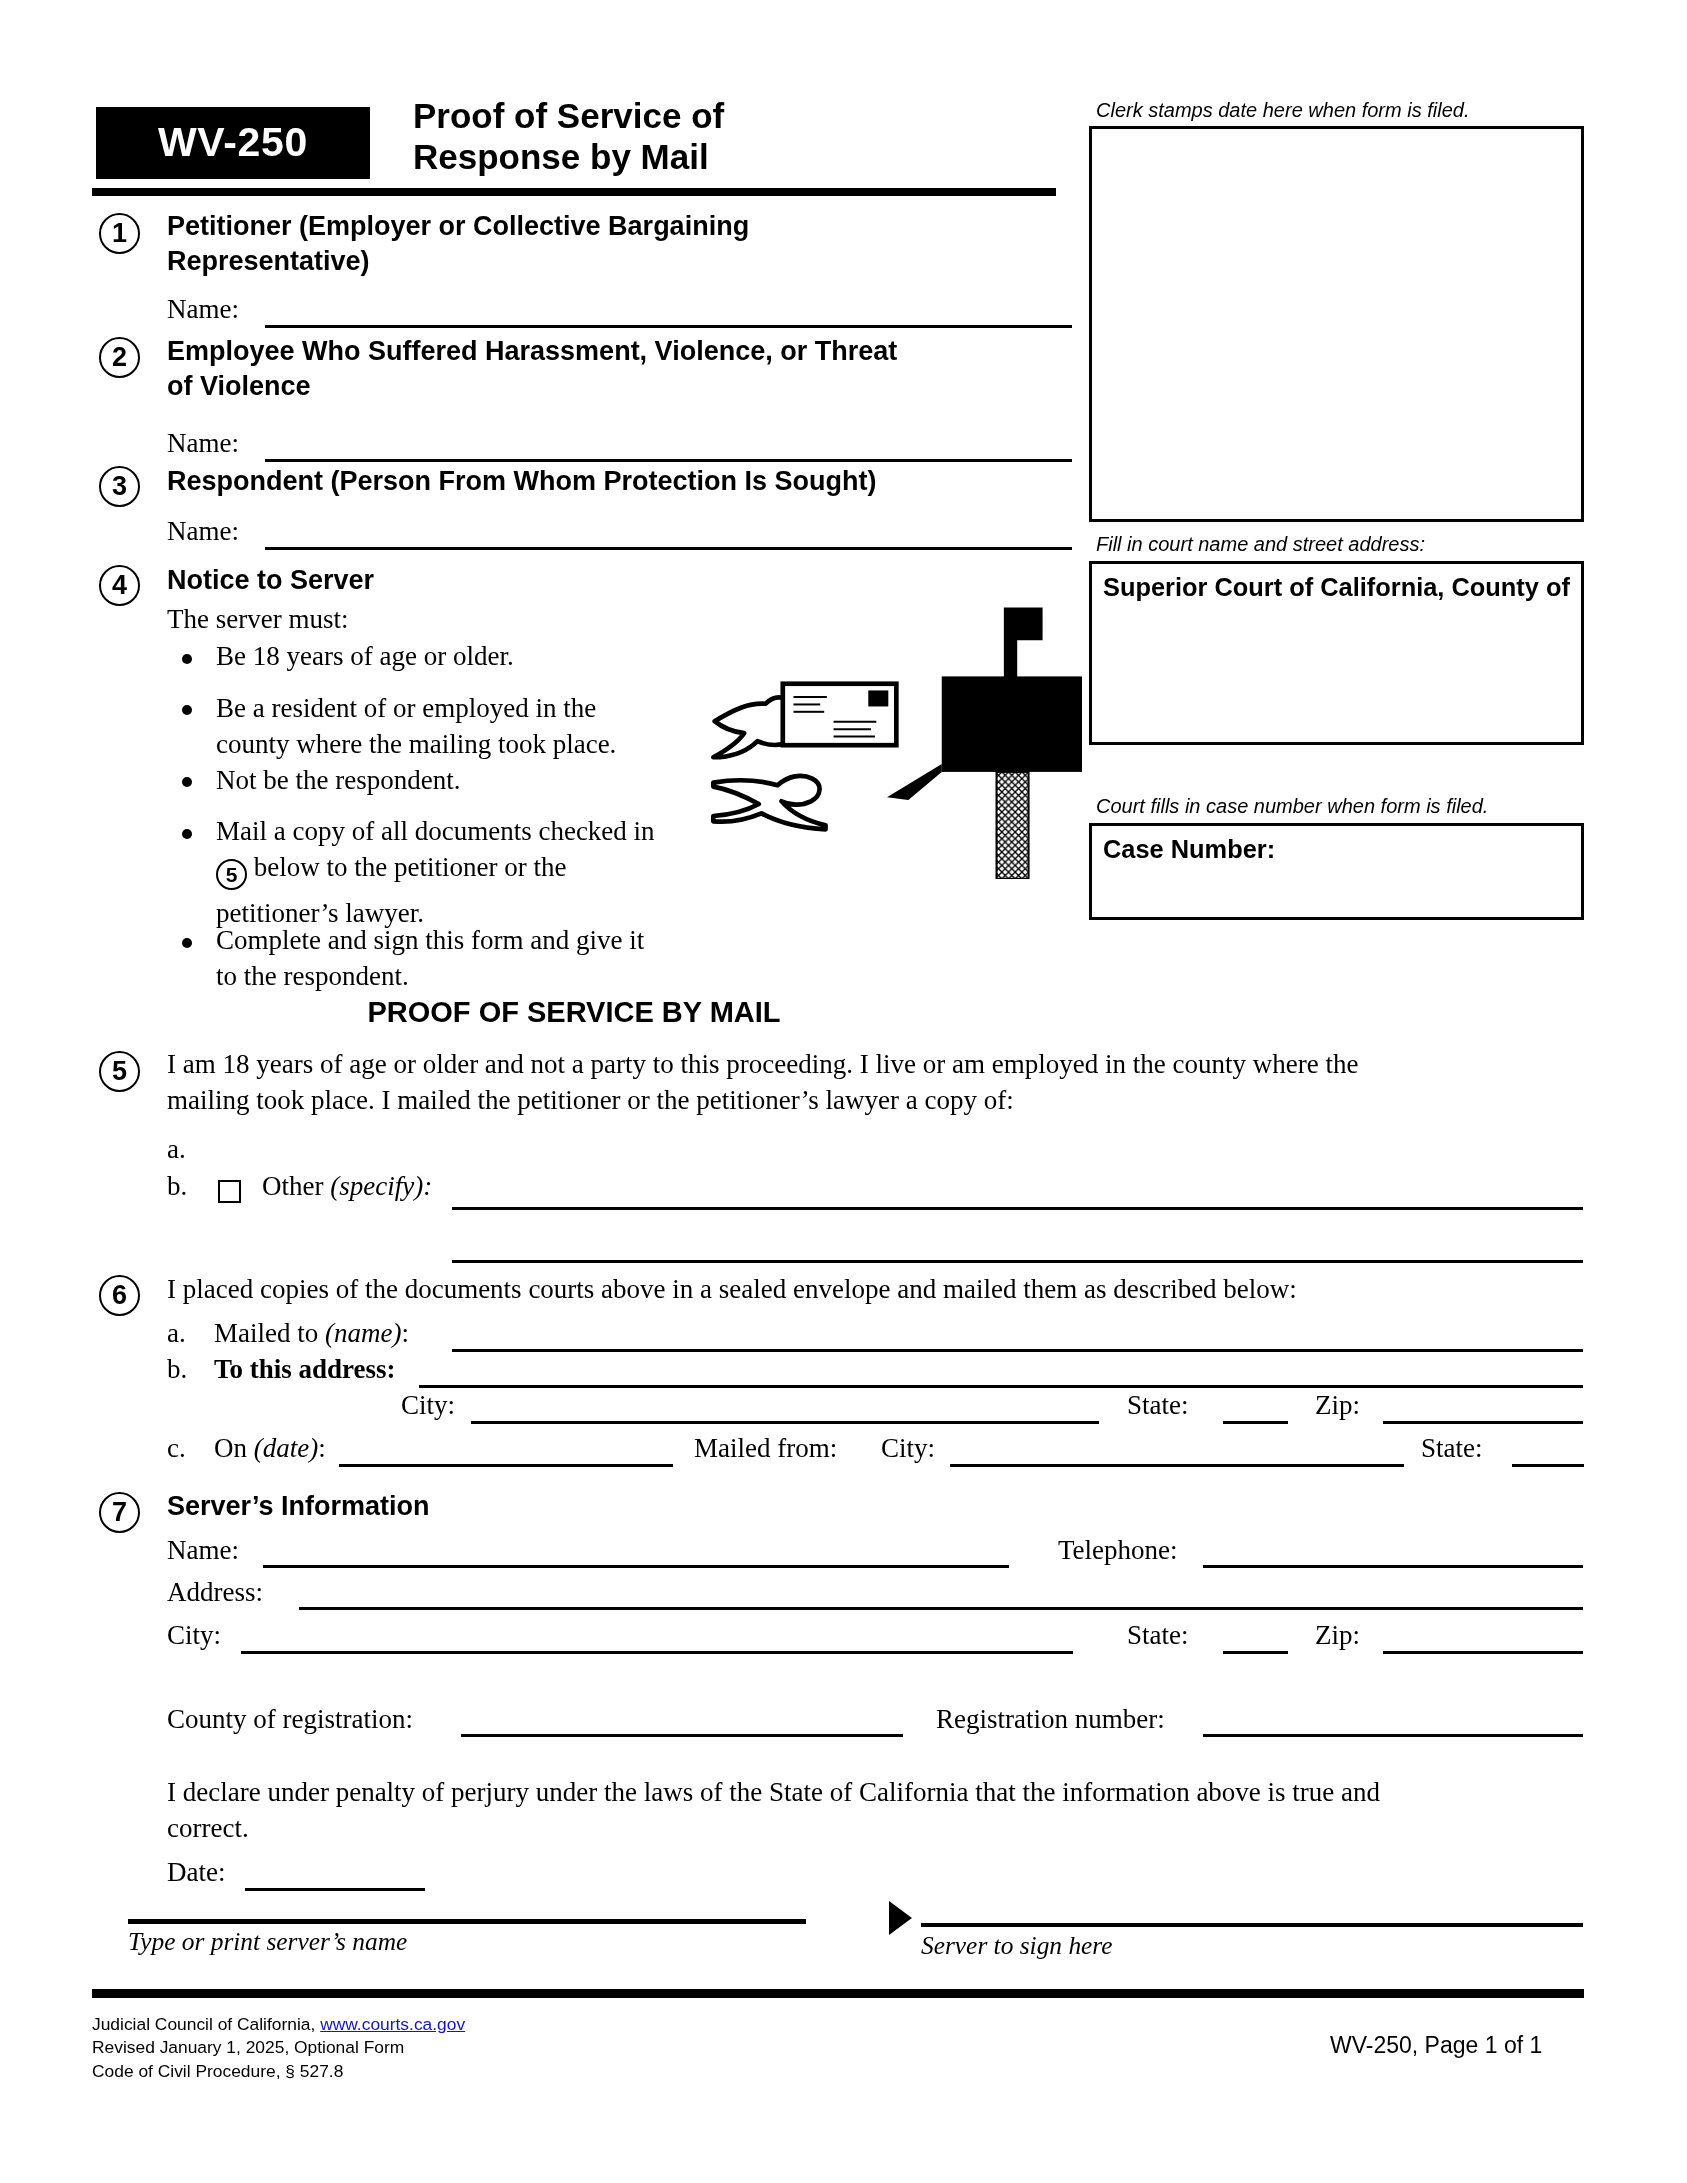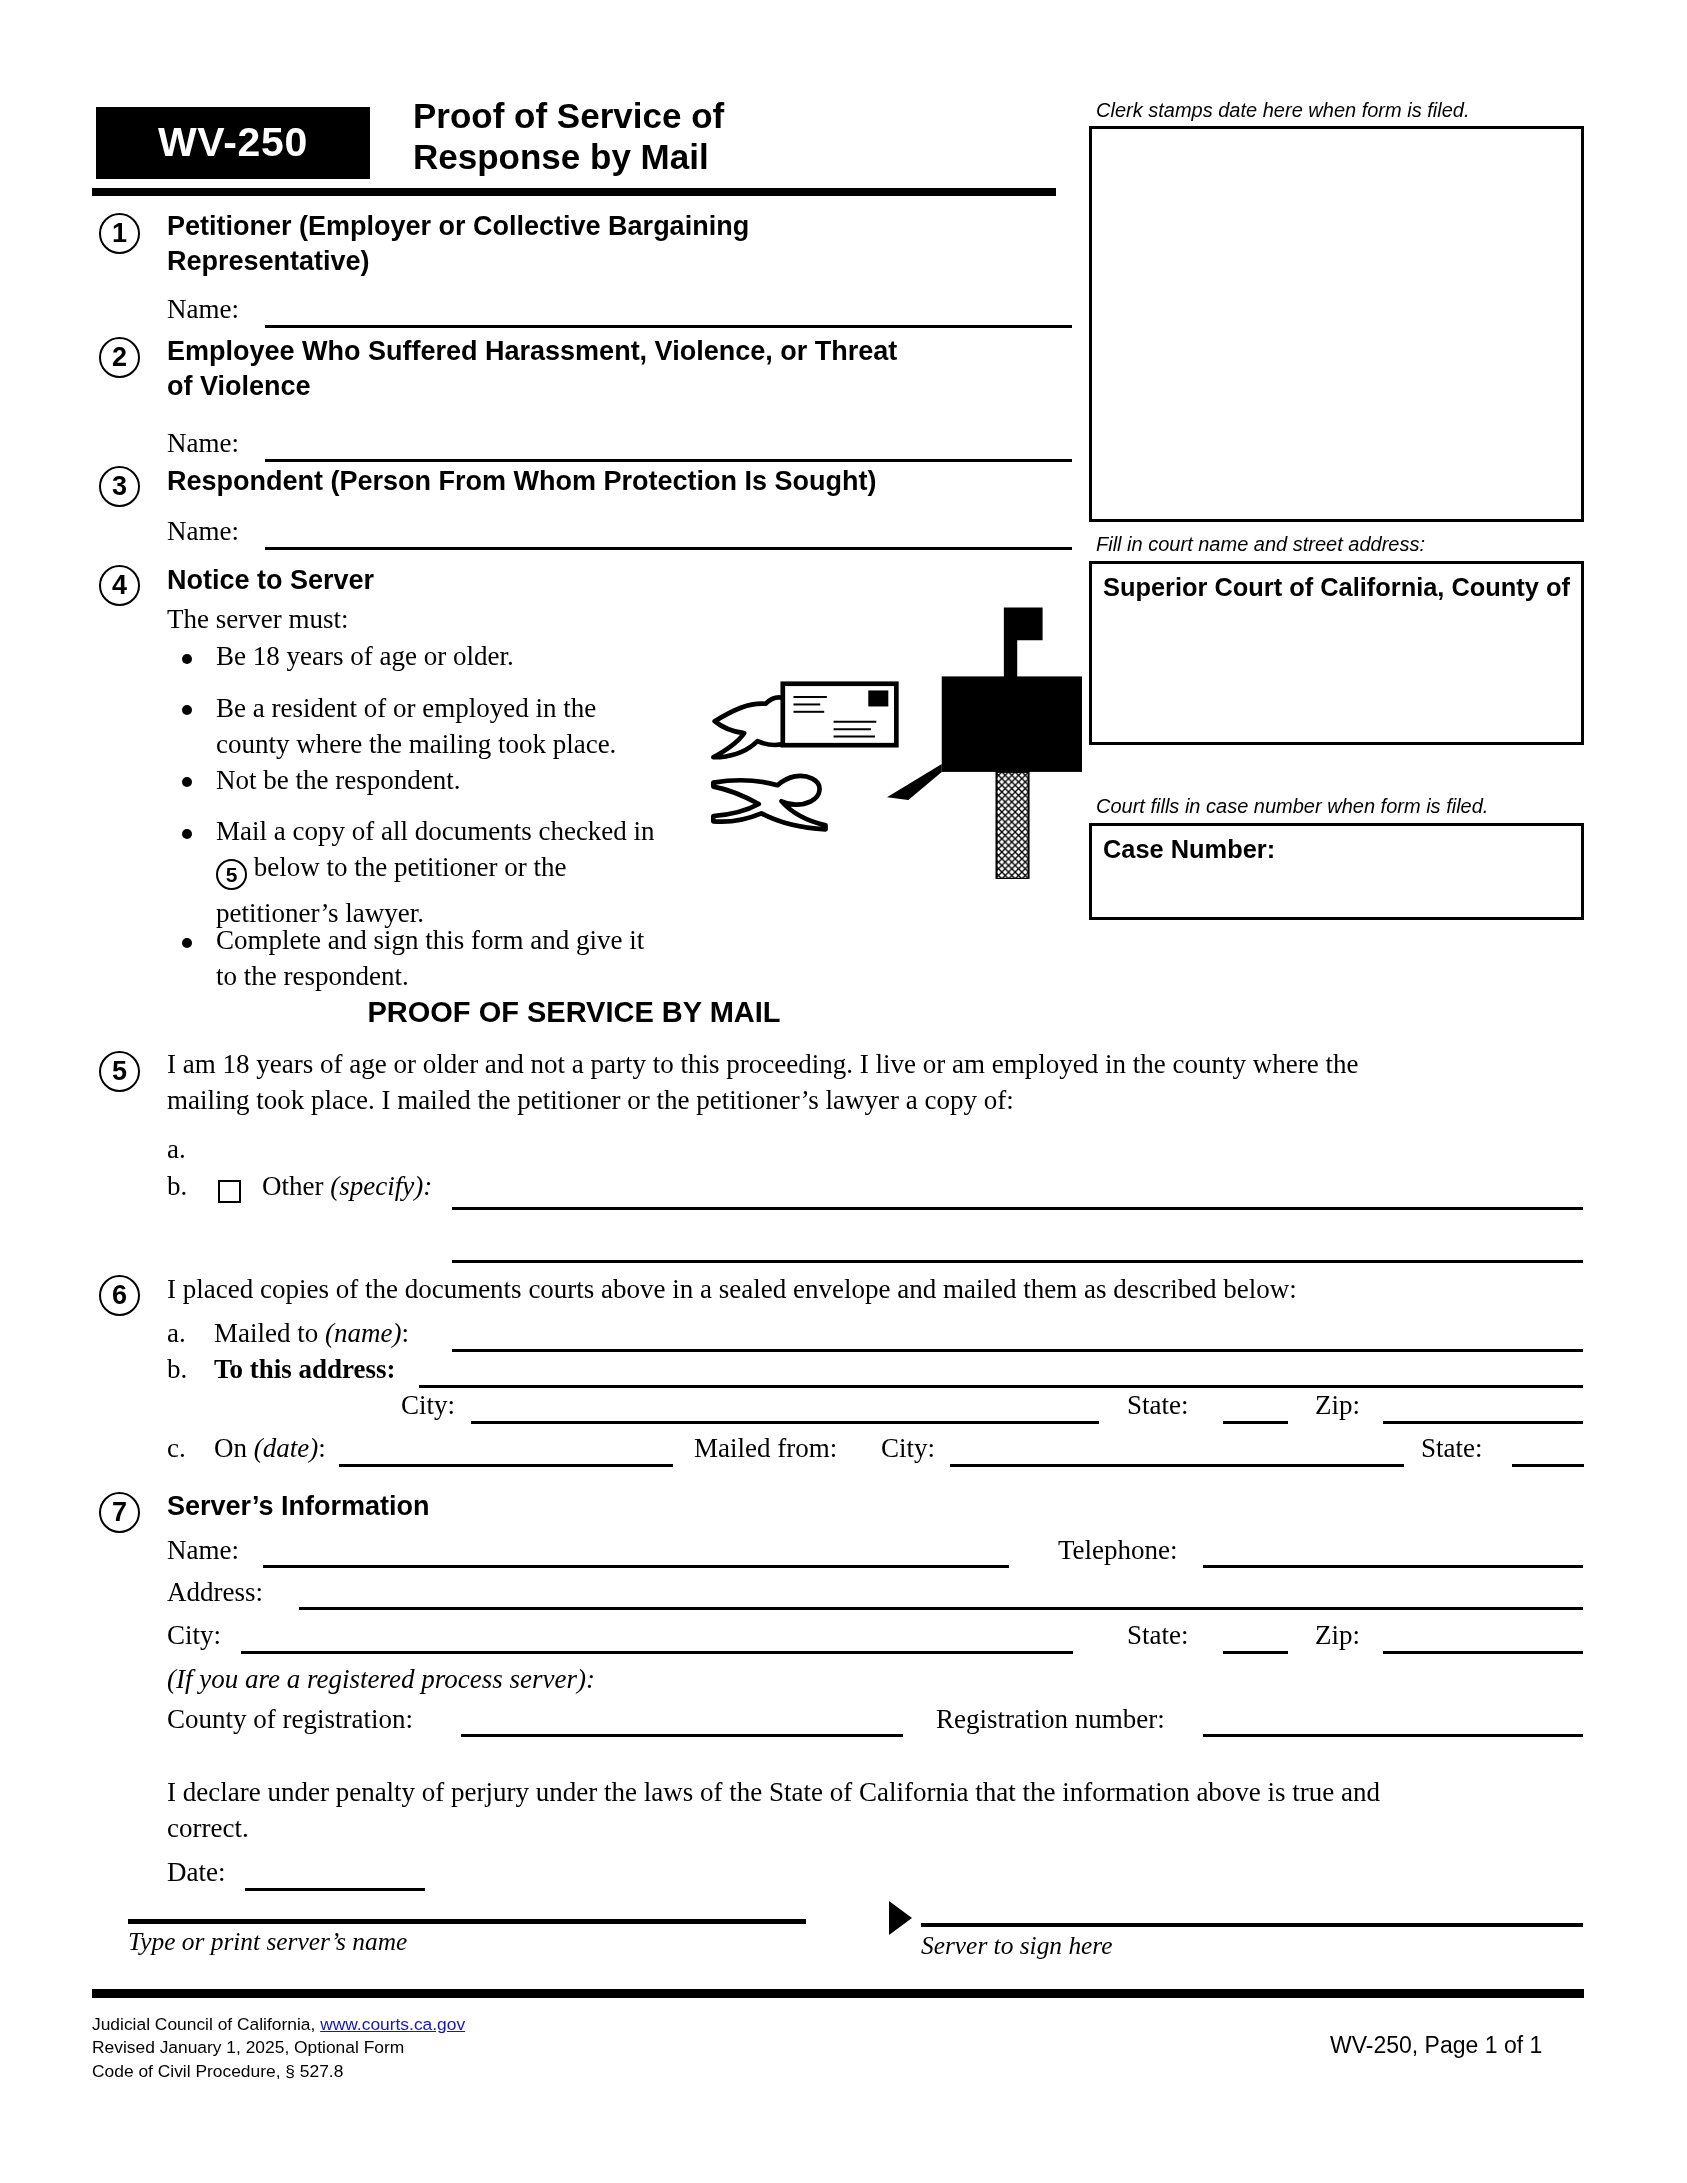--- a/index.html
+++ b/index.html
@@ -360,21 +360,20 @@
   <div class="body-txt" style="left:167px; top:1574px;">Address:</div>
   <div class="fill" style="left:299px; top:1607px; width:1284px;"></div>
 
   <div class="body-txt" style="left:167px; top:1617px;">City:</div>
   <div class="fill" style="left:241px; top:1651px; width:832px;"></div>
   <div class="body-txt" style="left:1127px; top:1617px;">State:</div>
   <div class="fill" style="left:1223px; top:1651px; width:65px;"></div>
   <div class="body-txt" style="left:1315px; top:1617px;">Zip:</div>
   <div class="fill" style="left:1383px; top:1651px; width:200px;"></div>
 
-  <div class="body-txt ital" style="left:167px; top:1661px;">(If you are a registered process server):</div>
 
   <div class="body-txt" style="left:167px; top:1701px;">County of registration:</div>
   <div class="fill" style="left:461px; top:1734px; width:442px;"></div>
   <div class="body-txt" style="left:936px; top:1701px;">Registration number:</div>
   <div class="fill" style="left:1203px; top:1734px; width:380px;"></div>
 
   <div class="body-txt" style="left:167px; top:1774px; width:1423px;">I declare under penalty of perjury under the laws of the State of California that the information above is true and</div>
   <div class="body-txt" style="left:167px; top:1810px;">correct.</div>
 
   <div class="body-txt" style="left:167px; top:1854px;">Date:</div>

